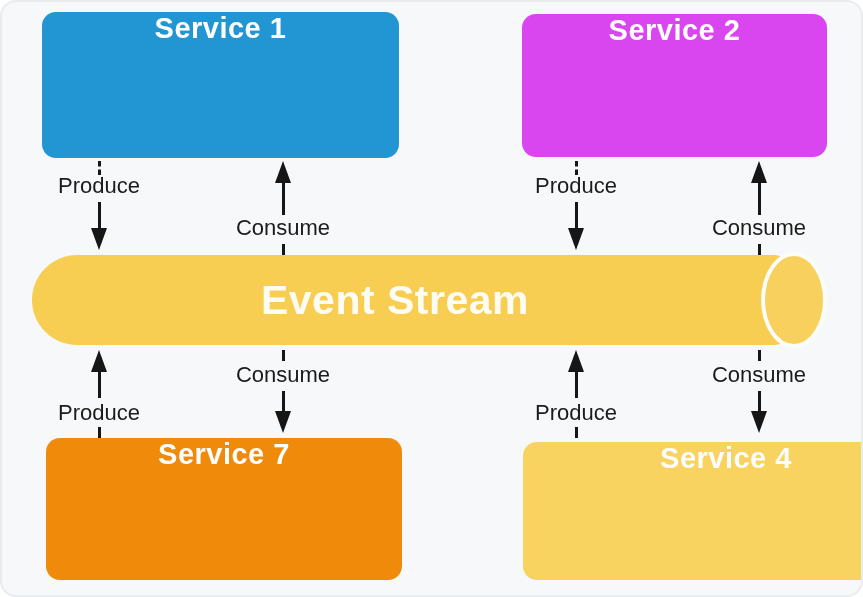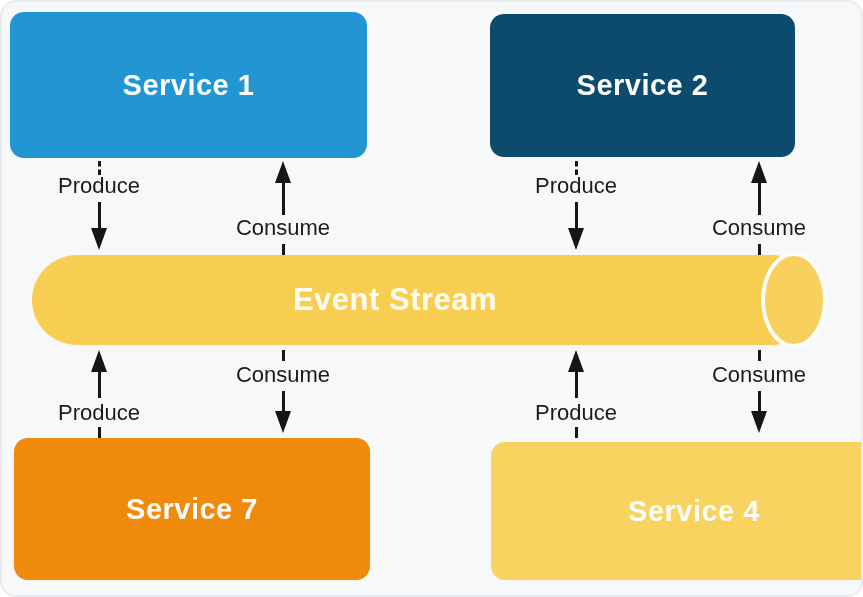--- a/index.html
+++ b/index.html
@@ -1,39 +1,39 @@
 <!DOCTYPE html>
 <html><head>
 <meta charset="utf-8">
 <style>
   html,body{margin:0;padding:0;background:#ffffff;font-family:"Liberation Sans",sans-serif;}
   .canvas{
     position:relative;width:863px;height:597px;box-sizing:border-box;
     background:#f7f8f9;border:2px solid #e9ecee;border-radius:16px;overflow:hidden;
   }
   .service{
-    position:absolute;display:flex;align-items:center;justify-content:center;
-    border-radius:14px;color:#fdfdfd;font-weight:bold;font-size:29px;letter-spacing:.5px;
+    position:absolute;display:flex;justify-content:center;
+    border-radius:14px;color:#fdfdfd;font-weight:bold;font-size:29px;letter-spacing:.5px;margin-left:32px;
   }
   .svc1{left:8px;top:10px;width:357px;height:146px;background:#2196d3;}
-  .svc2{left:488px;top:12px;width:305px;height:143px;background:#0c4a6e;}
+  .svc2{left:488px;top:12px;width:305px;height:143px;background:#d946ef;}
   .svc3{left:12px;top:436px;width:356px;height:142px;background:#f08a0b;}
   .svc4{left:489px;top:440px;width:406px;height:138px;background:#f8d35f;}
   .stream-body{
     position:absolute;left:30px;top:253px;width:756px;height:90px;
     background:#f8ce52;border-radius:45px 14px 14px 45px;
   }
   .stream-cap{
     position:absolute;left:759px;top:250px;width:66px;height:96px;box-sizing:border-box;
     background:#f8d05e;border:4px solid #fcfcf8;border-radius:50%;
   }
   .stream-label{
     position:absolute;left:30px;top:253px;width:726px;height:90px;
     display:flex;align-items:center;justify-content:center;
-    color:rgba(255,255,255,.93);font-weight:bold;font-size:31px;letter-spacing:.5px;
+    color:rgba(255,255,255,.93);font-weight:bold;font-size:41px;letter-spacing:.5px;
   }
   .vline{position:absolute;width:3px;background:#161616;}
   .vdash{position:absolute;width:0;border-left:3px dashed #161616;}
   .head-down{position:absolute;width:0;height:0;
     border-left:8px solid transparent;border-right:8px solid transparent;border-top:22px solid #161616;}
   .head-up{position:absolute;width:0;height:0;
     border-left:8px solid transparent;border-right:8px solid transparent;border-bottom:22px solid #161616;}
   .edge-label{
     position:absolute;text-align:center;font-size:22px;color:#1b1b1b;line-height:30px;
   }

